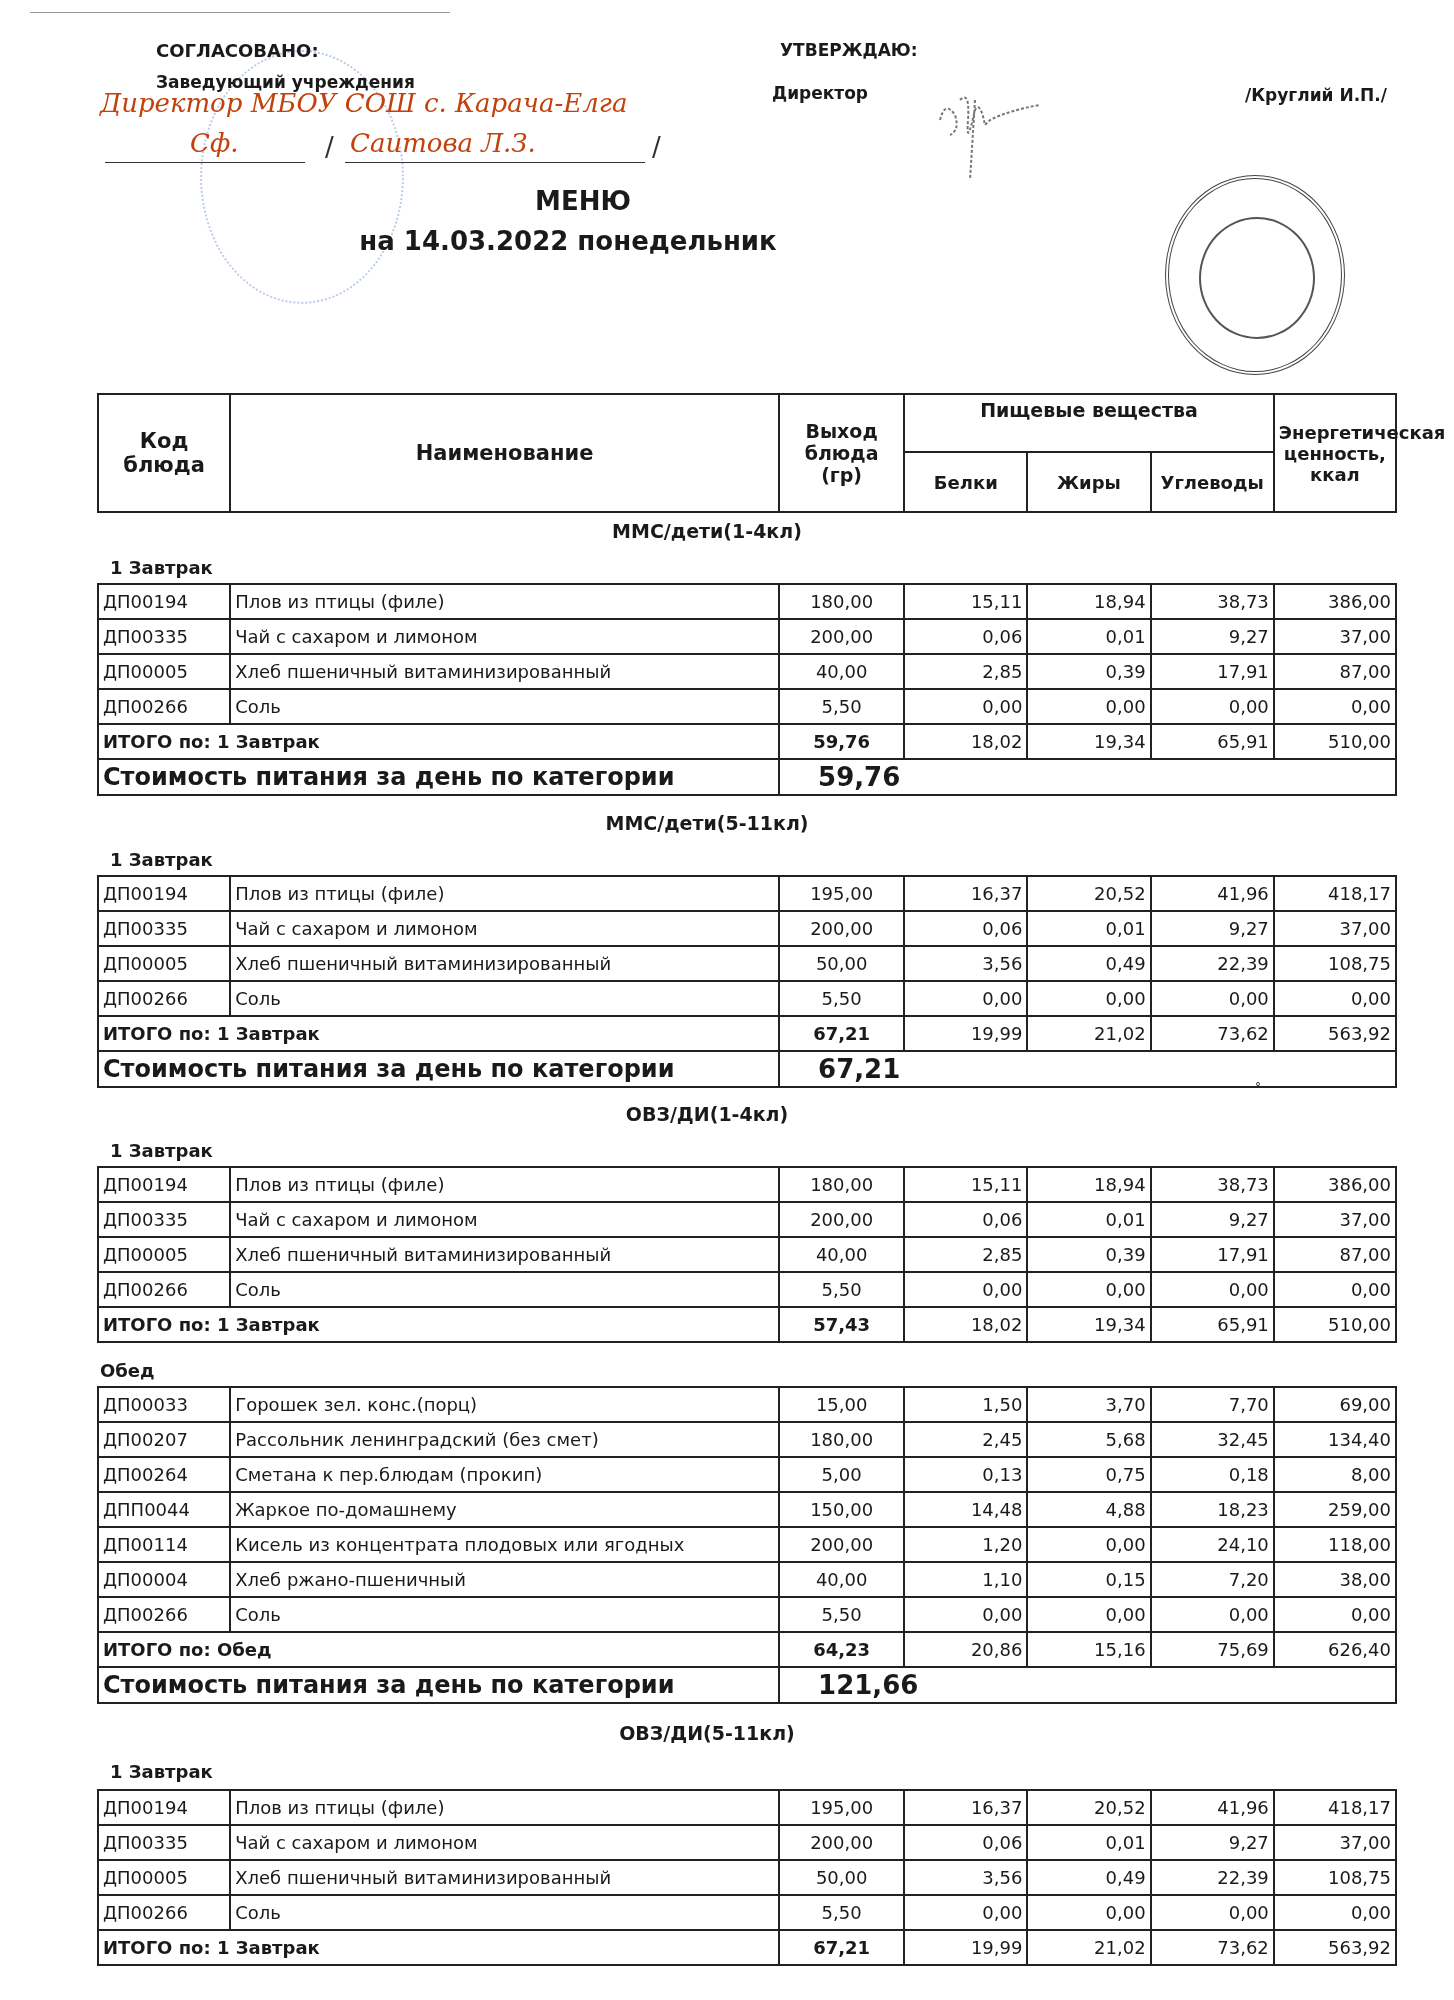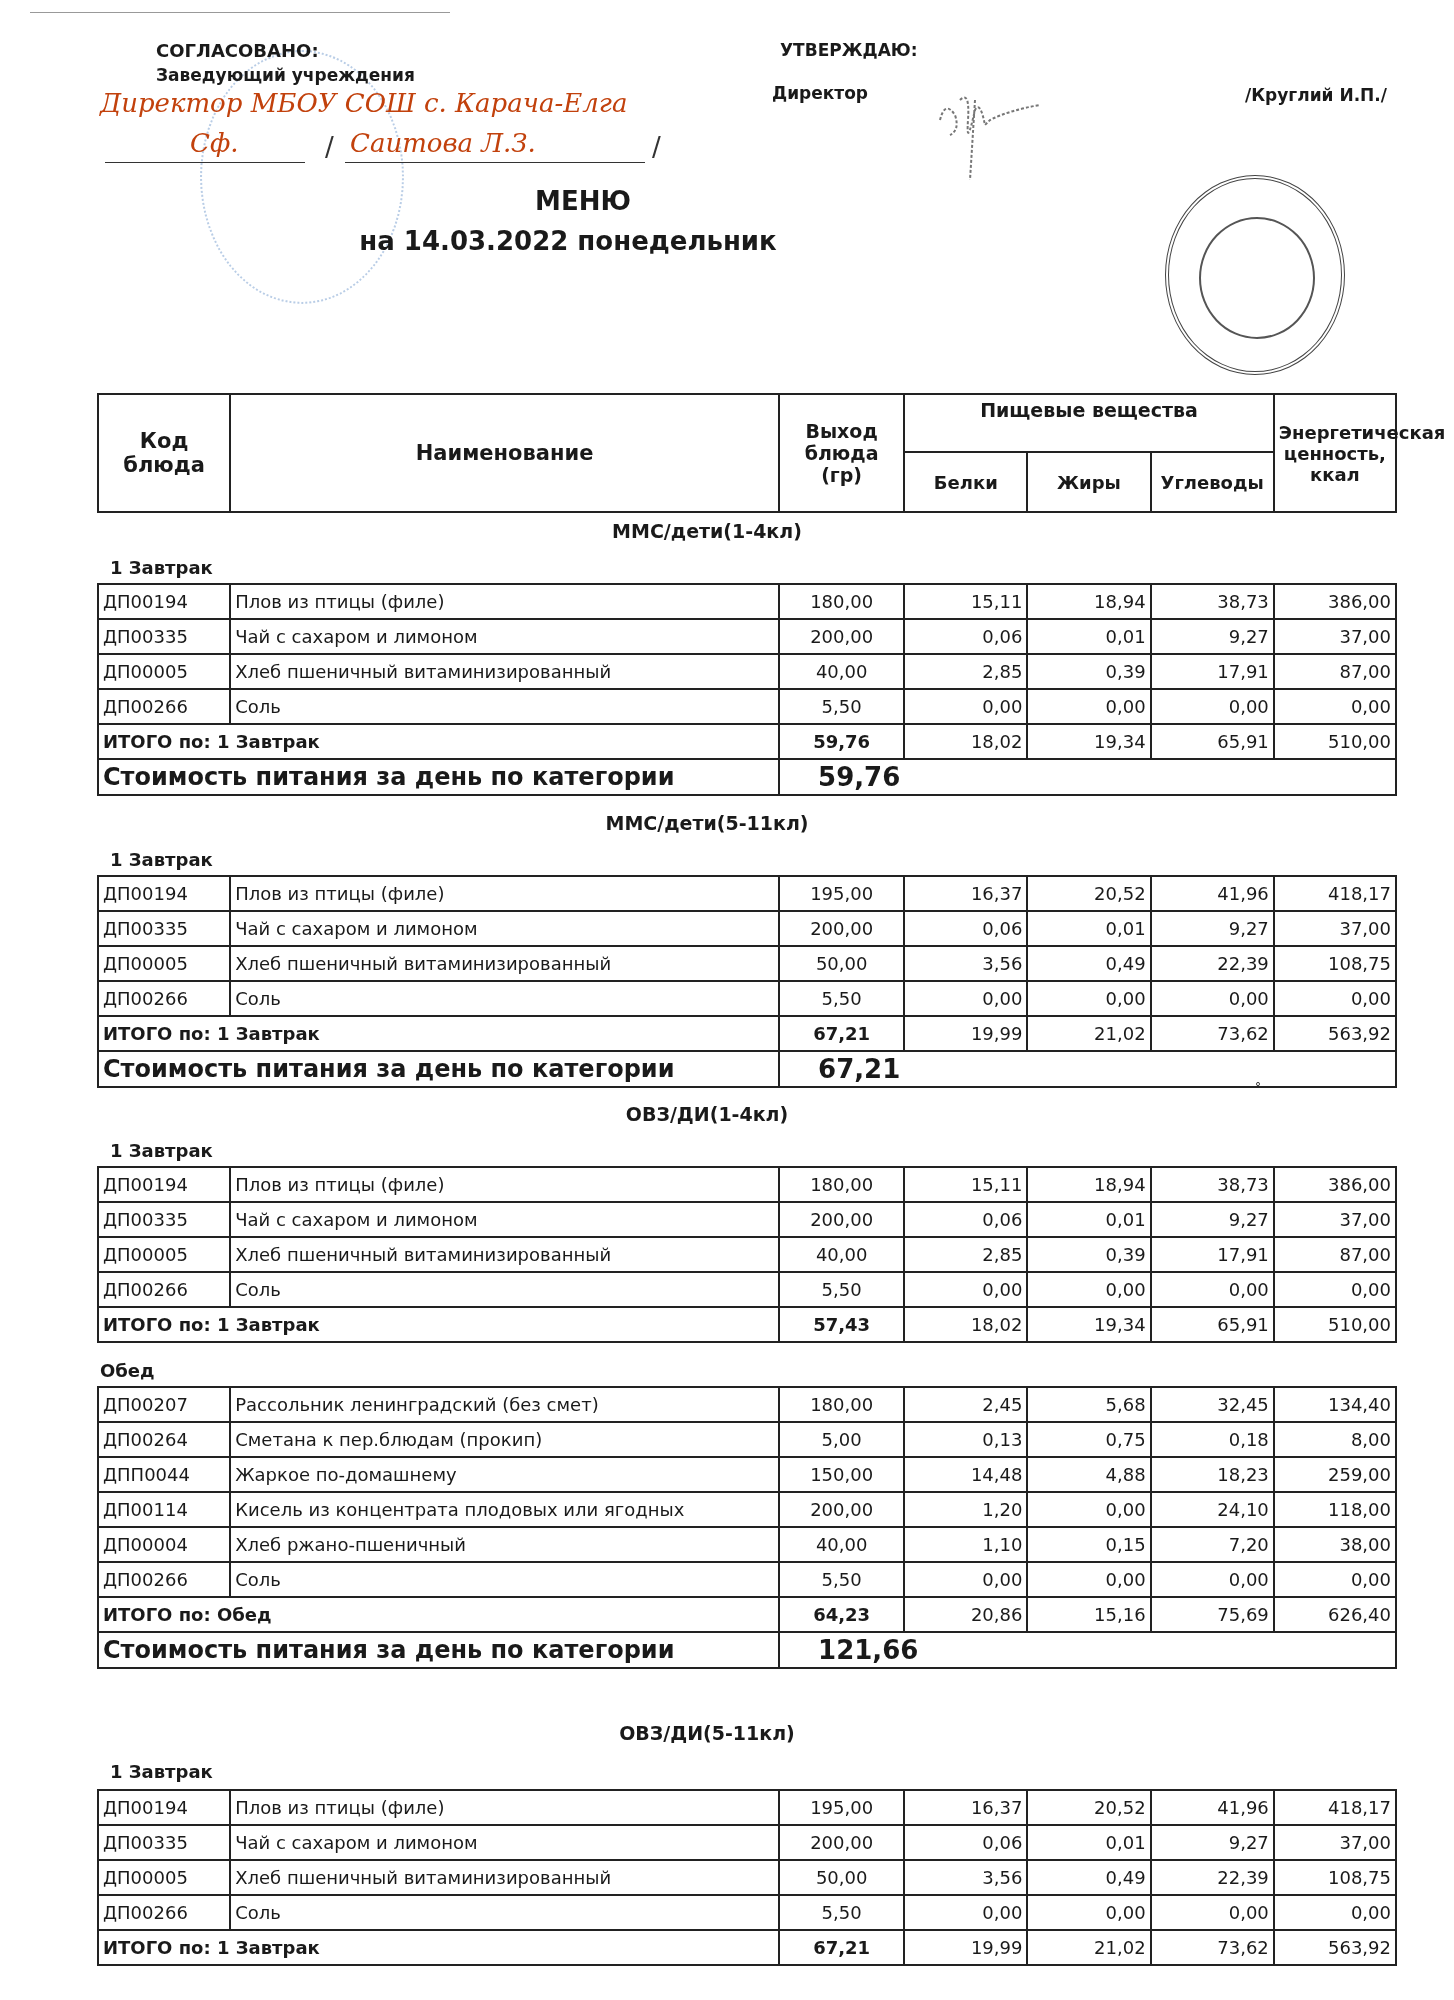--- a/index.html
+++ b/index.html
@@ -1,21 +1,21 @@
 <!DOCTYPE html>
 <html><head>
 <meta charset="utf-8">
 <style>
   html, body { margin:0; padding:0; background:#fff; }
   body { width:1454px; height:2000px; position:relative; overflow:hidden;
          font-family:"DejaVu Sans", "Liberation Sans", sans-serif; color:#1a1a1a; }
   .topline { position:absolute; left:30px; top:12px; width:420px; height:1px; background:#999; }
   .hdr-left { position:absolute; left:156px; top:40px; width:450px; text-align:left; }
   .hdr-left .agreed { font-weight:bold; font-size:18px; }
-  .hdr-left .head { font-weight:bold; font-size:17px; margin-top:4px; }
+  .hdr-left .head { font-weight:bold; font-size:17px; margin-top:11px; }
   .handwriting { position:absolute; font-family:"DejaVu Serif", serif; font-style:italic; color:#c2410c; font-size:26px; }
   .sig-line { position:absolute; height:1px; background:#333; }
   .slash { position:absolute; font-size:26px; color:#333; }
   .hdr-right { position:absolute; left:780px; top:40px; }
   .approve { font-weight:bold; font-size:17px; }
   .director { position:absolute; left:772px; top:83px; font-weight:bold; font-size:17px; }
   .director-name { position:absolute; left:1245px; top:85px; font-weight:bold; font-size:17px; }
   .director-sig { position:absolute; left:930px; top:80px; width:120px; height:110px; }
   .stamp { position:absolute; left:1165px; top:175px; width:180px; height:200px; border-radius:50%;
            border:4px double #444; box-sizing:border-box; }
@@ -293,20 +293,29 @@
   <colgroup>
       <col class="col-code">
       <col class="col-name">
       <col class="col-yield">
       <col class="col-n">
       <col class="col-n">
       <col class="col-n">
       <col class="col-e">
     </colgroup>
   <tbody>
+      <tr>
+        <td>ДП00033</td>
+        <td>Горошек зел. конс.(порц)</td>
+        <td class="yield">15,00</td>
+        <td class="num">1,50</td>
+        <td class="num">3,70</td>
+        <td class="num">7,70</td>
+        <td class="num">69,00</td>
+      </tr>
   <tr>
         <td>ДП00207</td>
         <td>Рассольник ленинградский (без смет)</td>
         <td class="yield">180,00</td>
         <td class="num">2,45</td>
         <td class="num">5,68</td>
         <td class="num">32,45</td>
         <td class="num">134,40</td>
       </tr>
   <tr>

